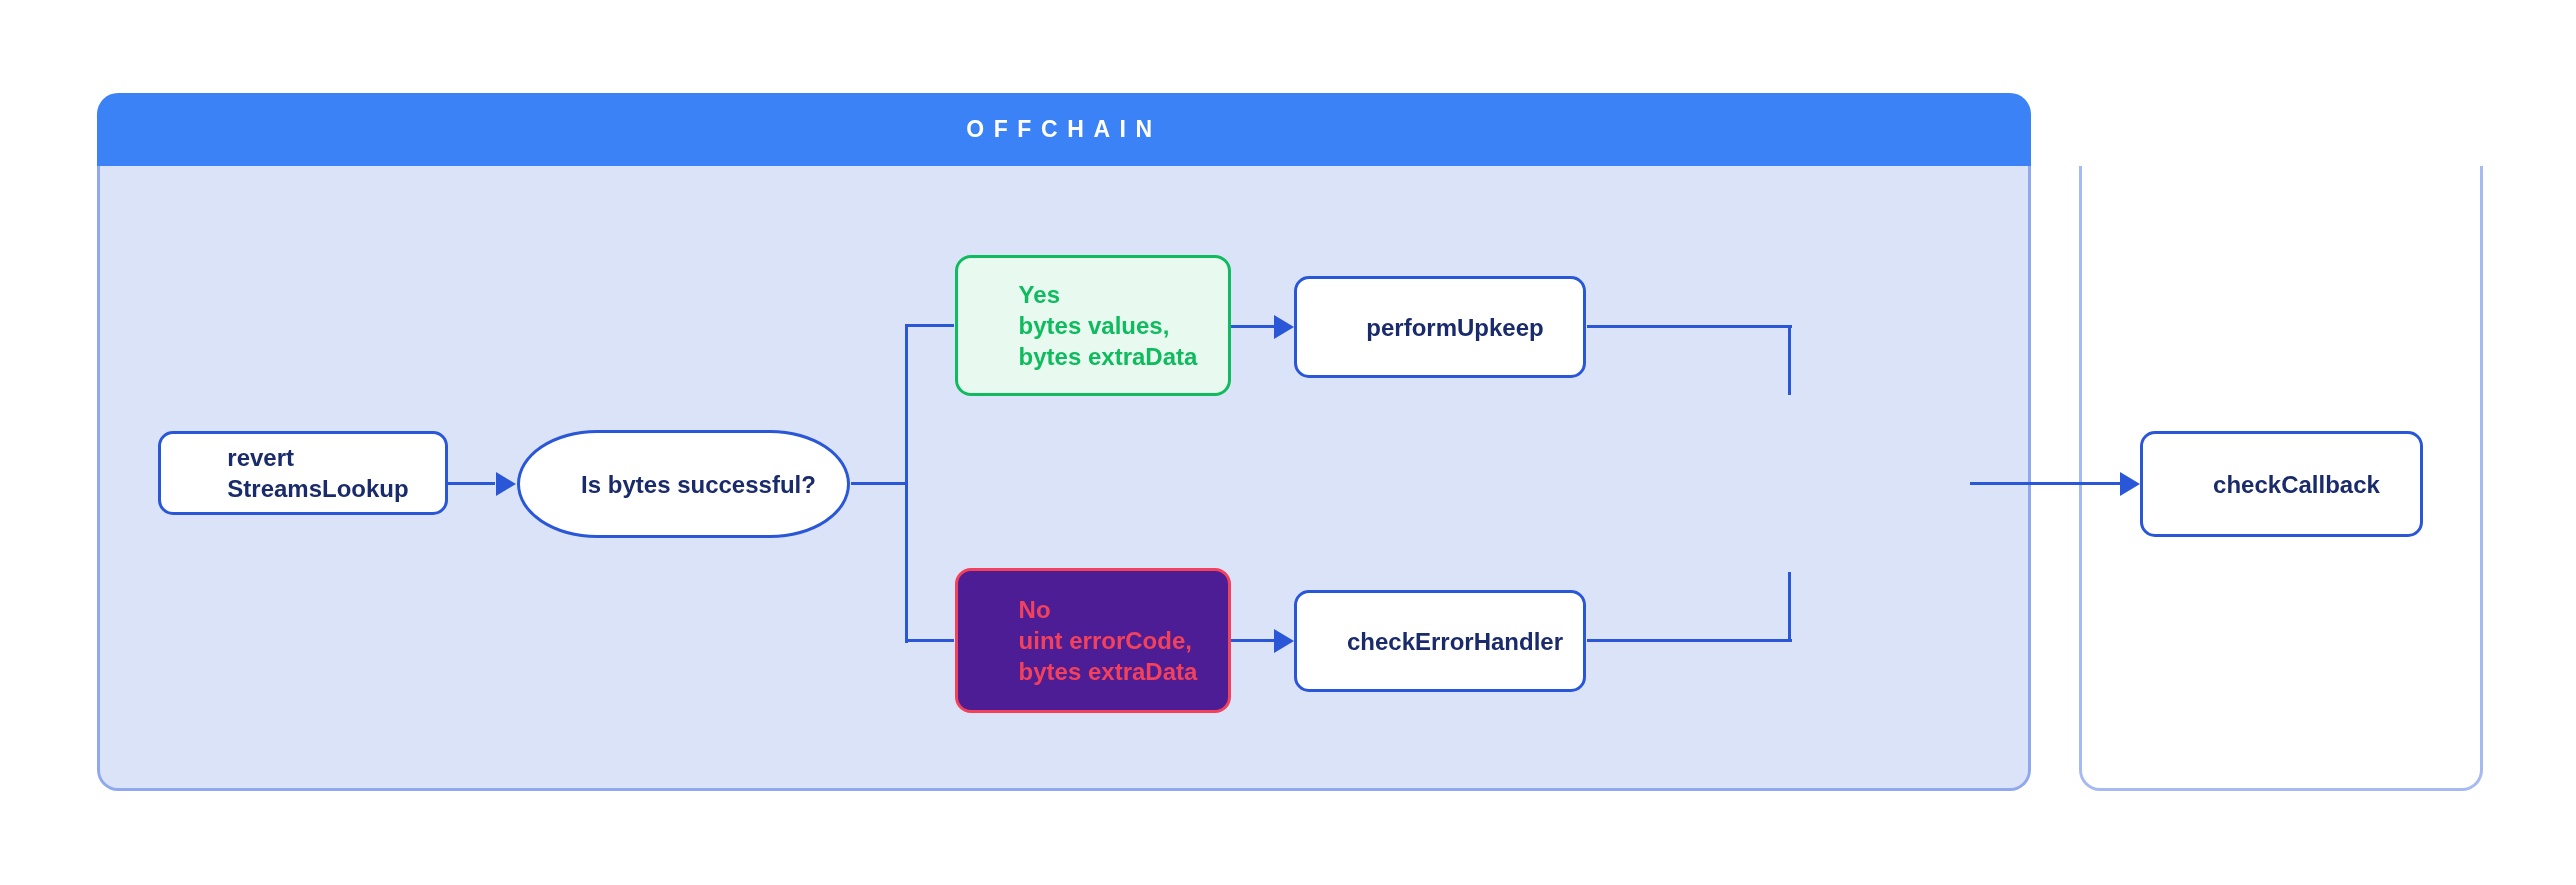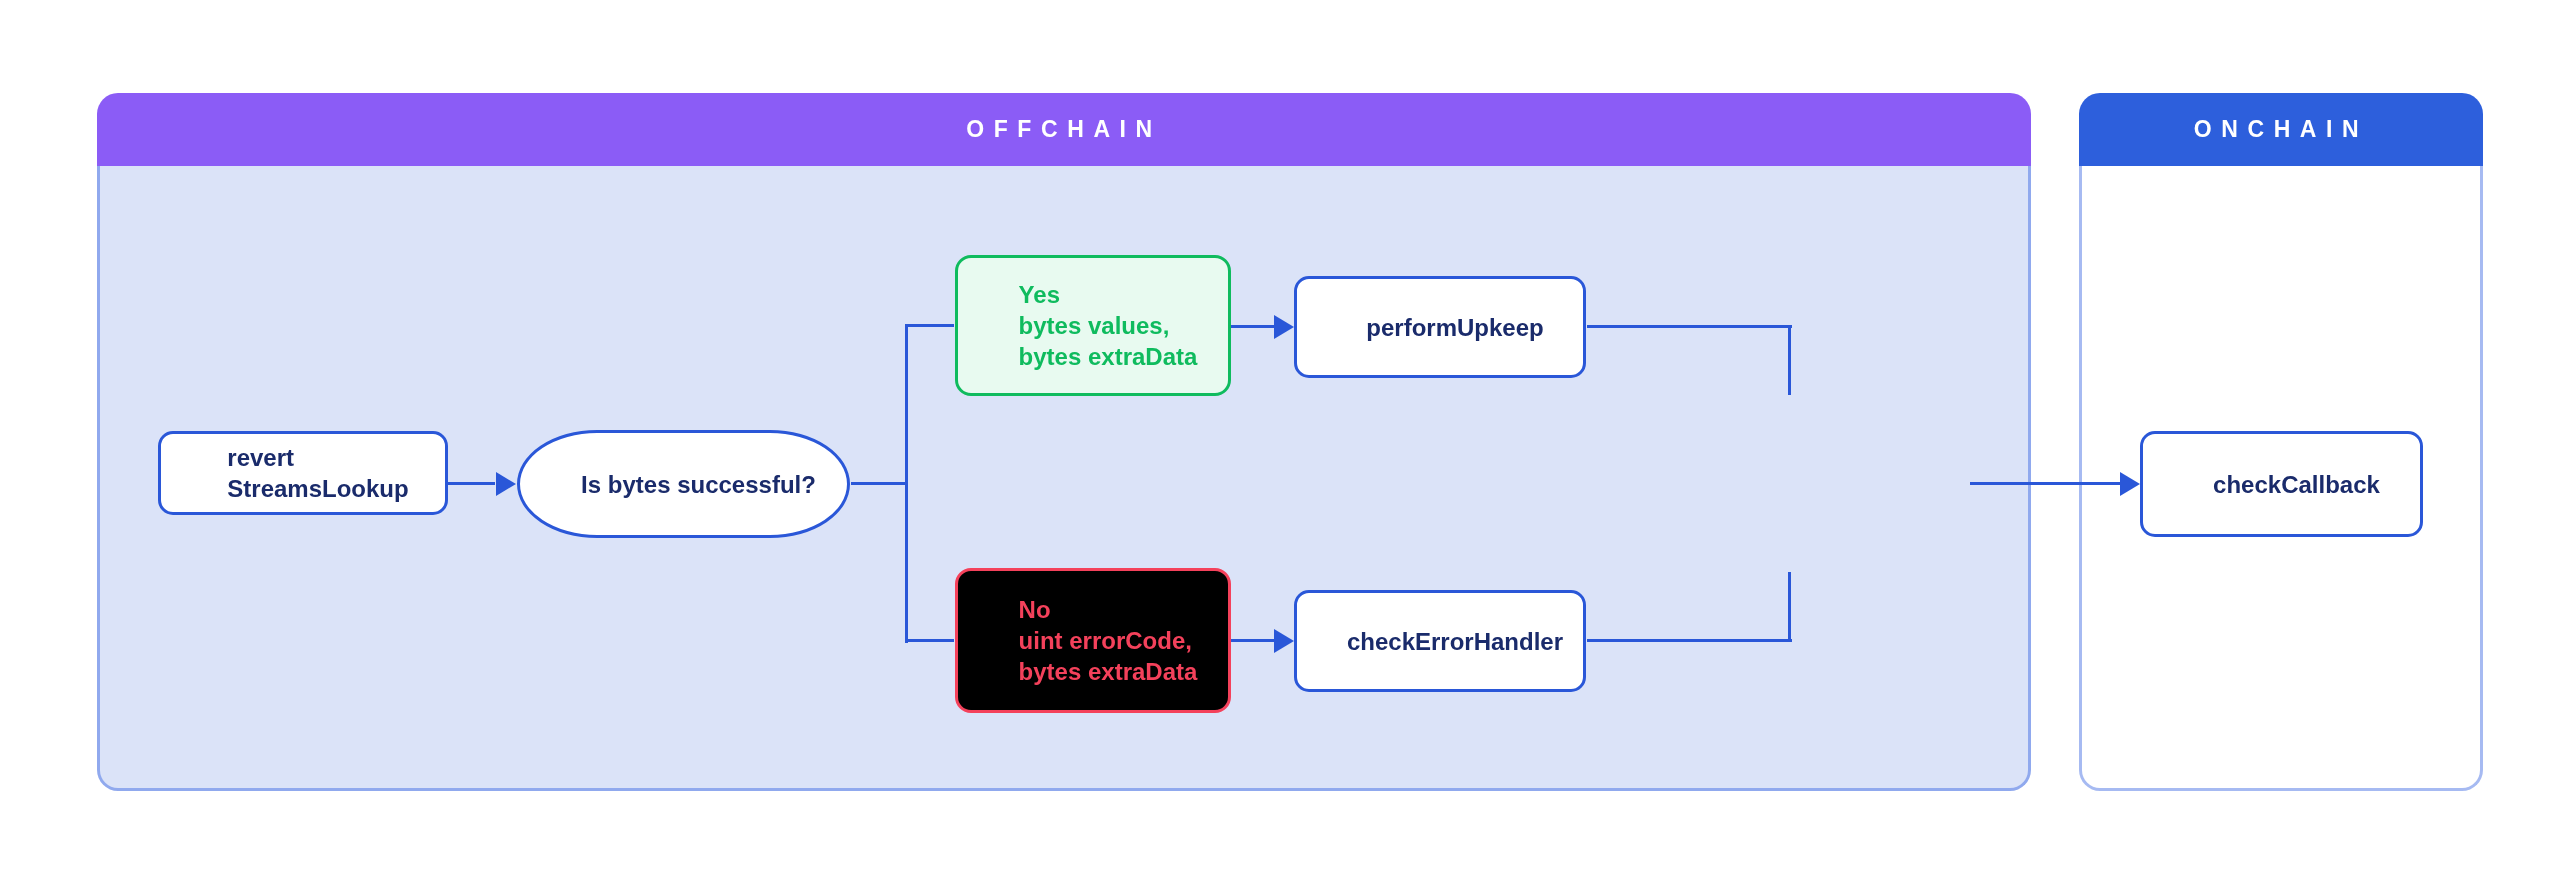--- a/index.html
+++ b/index.html
@@ -17,41 +17,41 @@
     position: absolute; left: 0; top: 0; right: 0; height: 73px;
     border-radius: 21px 21px 0 0;
     color: #ffffff; font-size: 23px; font-weight: bold;
     letter-spacing: 9.6px; text-align: center; line-height: 73px;
   }
   .panel-body {
     position: absolute; left: 0; top: 73px; right: 0; bottom: 0;
     border-radius: 0 0 21px 21px;
     border: 3.2px solid; border-top: none;
   }
-  #offchain-header { background: #8b5cf6; }
+  #offchain-header { background: #3b82f6; }
   #offchain-body   { background: #dbe3f8; border-color: #90a9ee; }
   #onchain-header  { background: #2d5fdc; }
   #onchain-body    { background: #ffffff; border-color: #a6baf2; }
 
   
   .node {
     position: absolute; background: #ffffff;
     border: 3.2px solid #2a57d8; border-radius: 15px;
     display: flex; align-items: center; justify-content: center;
     z-index: 3; padding-left: 30px;
   }
   .node .label {
     white-space: pre-line;
     font-size: 24px; font-weight: bold; line-height: 31px;
     color: #1a2b6b;
   }
   .node.decision { border-radius: 80px / 54px; }
   .node.yes { background: #e8faf0; border-color: #0fbb5e; }
   .node.yes .label { color: #0fbb5e; }
-  .node.no  { background: #000000; border-color: #f4415b; }
+  .node.no  { background: #4c1d95; border-color: #f4415b; }
   .node.no  .label { color: #f4415b; }
 
   
   .hline, .vline { position: absolute; background: #2a57d8; z-index: 2; }
   .hline { height: 3.2px; }
   .vline { width: 3.2px; }
   .arrow {
     position: absolute; width: 0; height: 0; z-index: 2;
     border-top: 12.2px solid transparent;
     border-bottom: 12.2px solid transparent;
@@ -62,21 +62,20 @@
 <body>
 
 <div id="canvas">
 
   <section class="panel" style="left:97px; top:93px; width:1934px; height:698px;">
     <header class="panel-header" id="offchain-header">OFFCHAIN</header>
     <div class="panel-body" id="offchain-body"></div>
   </section>
 
   <section class="panel" style="left:2079px; top:93px; width:404px; height:698px;">
-    <header class="panel-header" id="onchain-header">ONCHAIN</header>
     <div class="panel-body" id="onchain-body"></div>
   </section>
 
   <div class="hline" style="left:448px;  top:482px;  width:47px;"></div>
   <div class="arrow" style="left:496px;  top:472px;"></div>
 
   <div class="hline" style="left:851px; top:482px;  width:57px;"></div>
   <div class="vline" style="left:905px; top:324px;  height:319px;"></div>
   <div class="hline" style="left:905px; top:324px;  width:49px;"></div>
   <div class="hline" style="left:905px; top:639px; width:49px;"></div>

